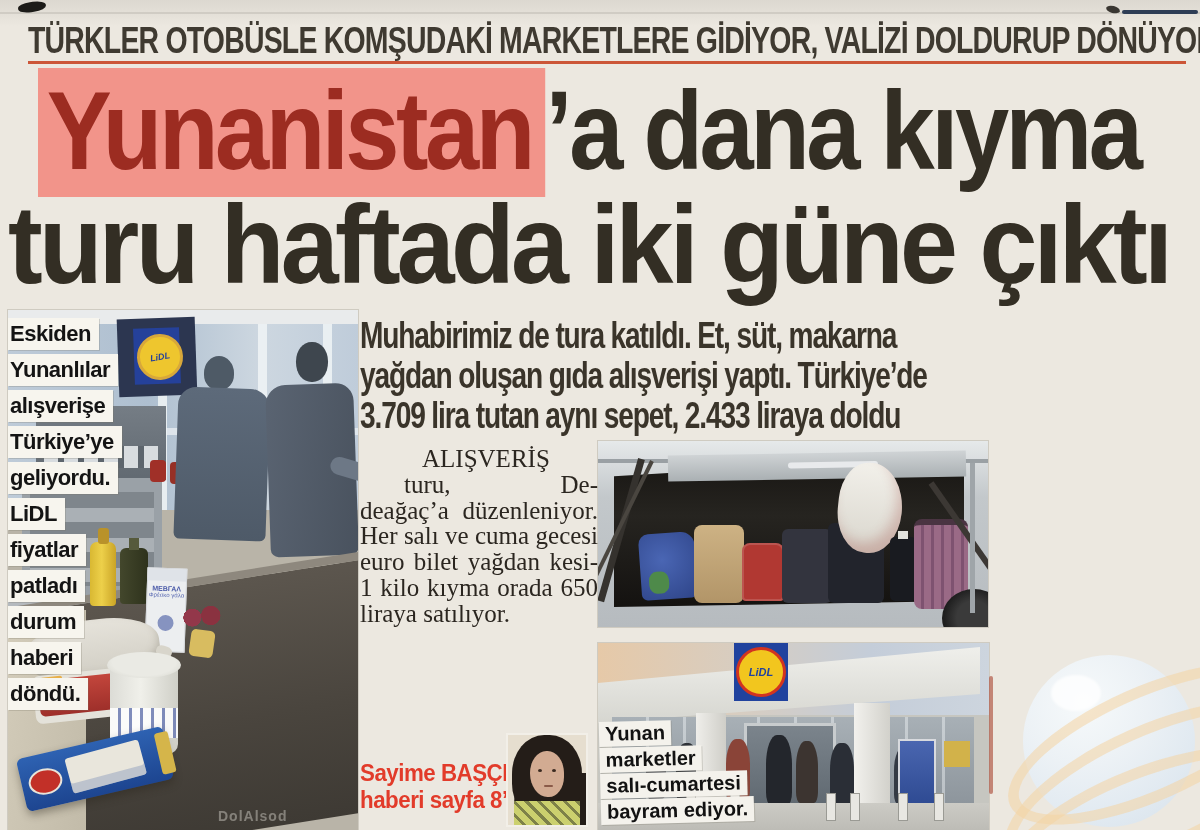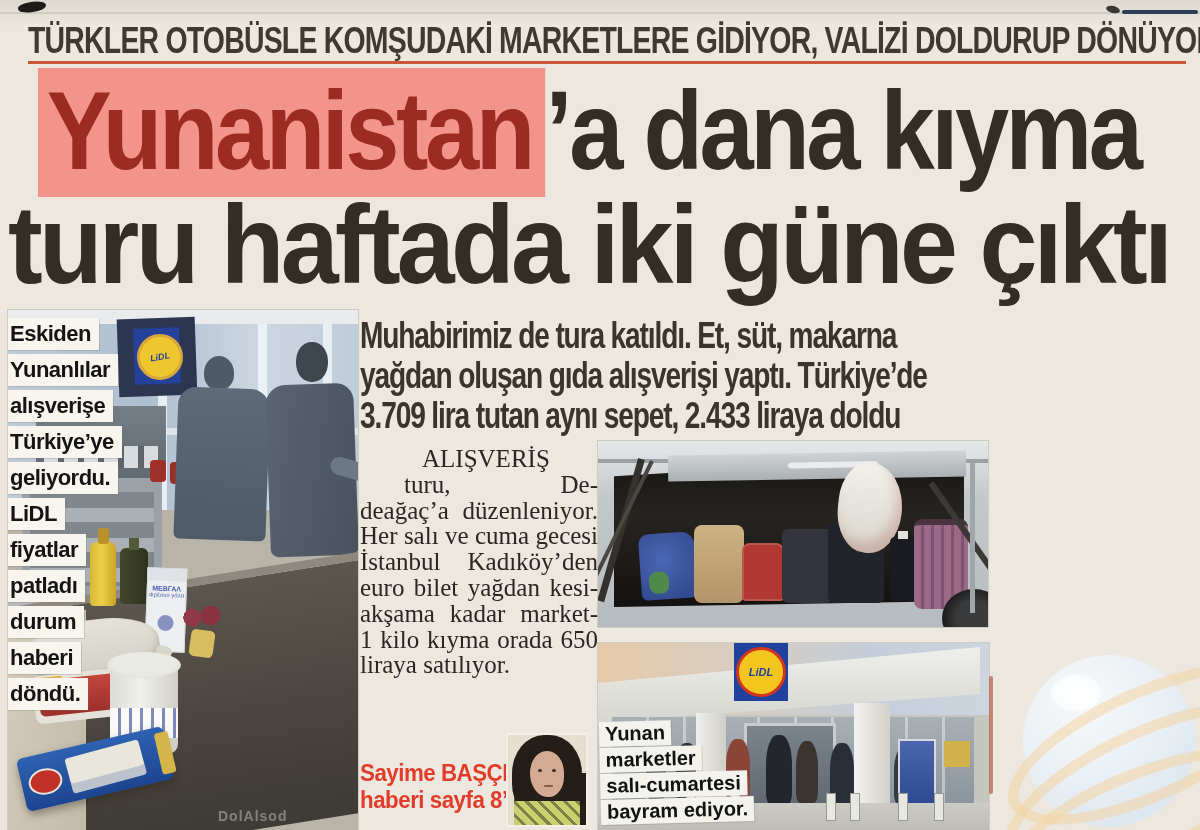--- a/index.html
+++ b/index.html
@@ -295,23 +295,21 @@
   <div class="abs subheadline">
     <div class="sub-line">Muhabirimiz de tura katıldı. Et, süt, makarna</div>
     <div class="sub-line">yağdan oluşan gıda alışverişi yaptı. Türkiye’de</div>
     <div class="sub-line">3.709 lira tutan aynı sepet, 2.433 liraya doldu</div>
   </div>
 
   <div class="abs body-text">
     <div class="body-line first">ALIŞVERİŞ turu, De-</div>
     <div class="body-line">deağaç’a düzenleniyor.</div>
     <div class="body-line">Her salı ve cuma gecesi</div>
-    <div class="body-line">İstanbul Kadıköy’den</div>
     <div class="body-line">euro bilet yağdan kesi-</div>
-    <div class="body-line">akşama kadar market-</div>
     <div class="body-line">1 kilo kıyma orada 650</div>
     <div class="body-line last">liraya satılıyor.</div>
   </div>
 
   <div class="abs credit">
     <div class="credit-line">Sayime BAŞÇI’nın</div>
     <div class="credit-line">haberi sayfa 8’de</div>
   </div>
 
   <div class="abs portrait">

